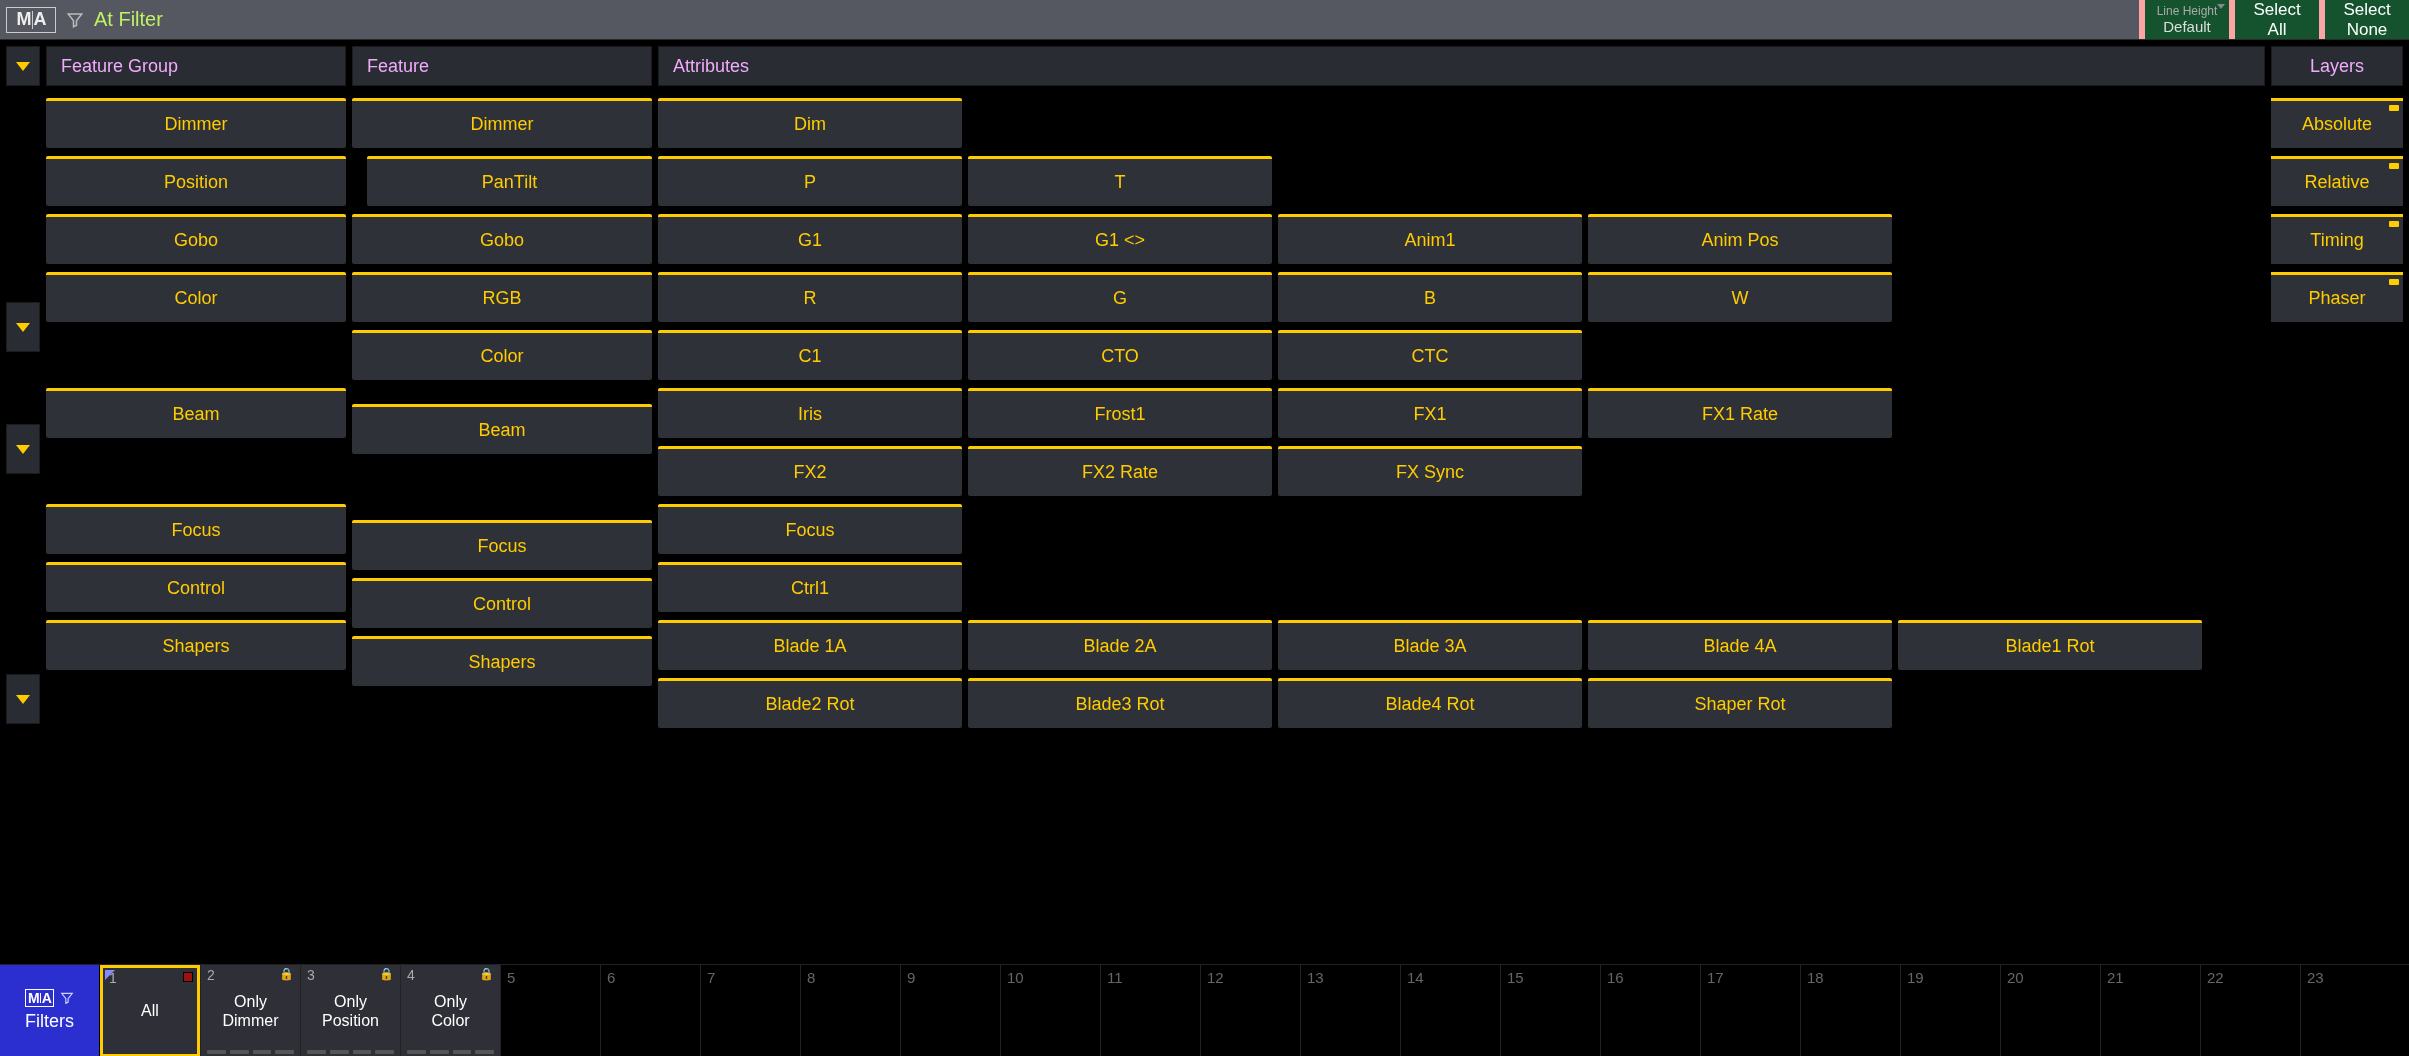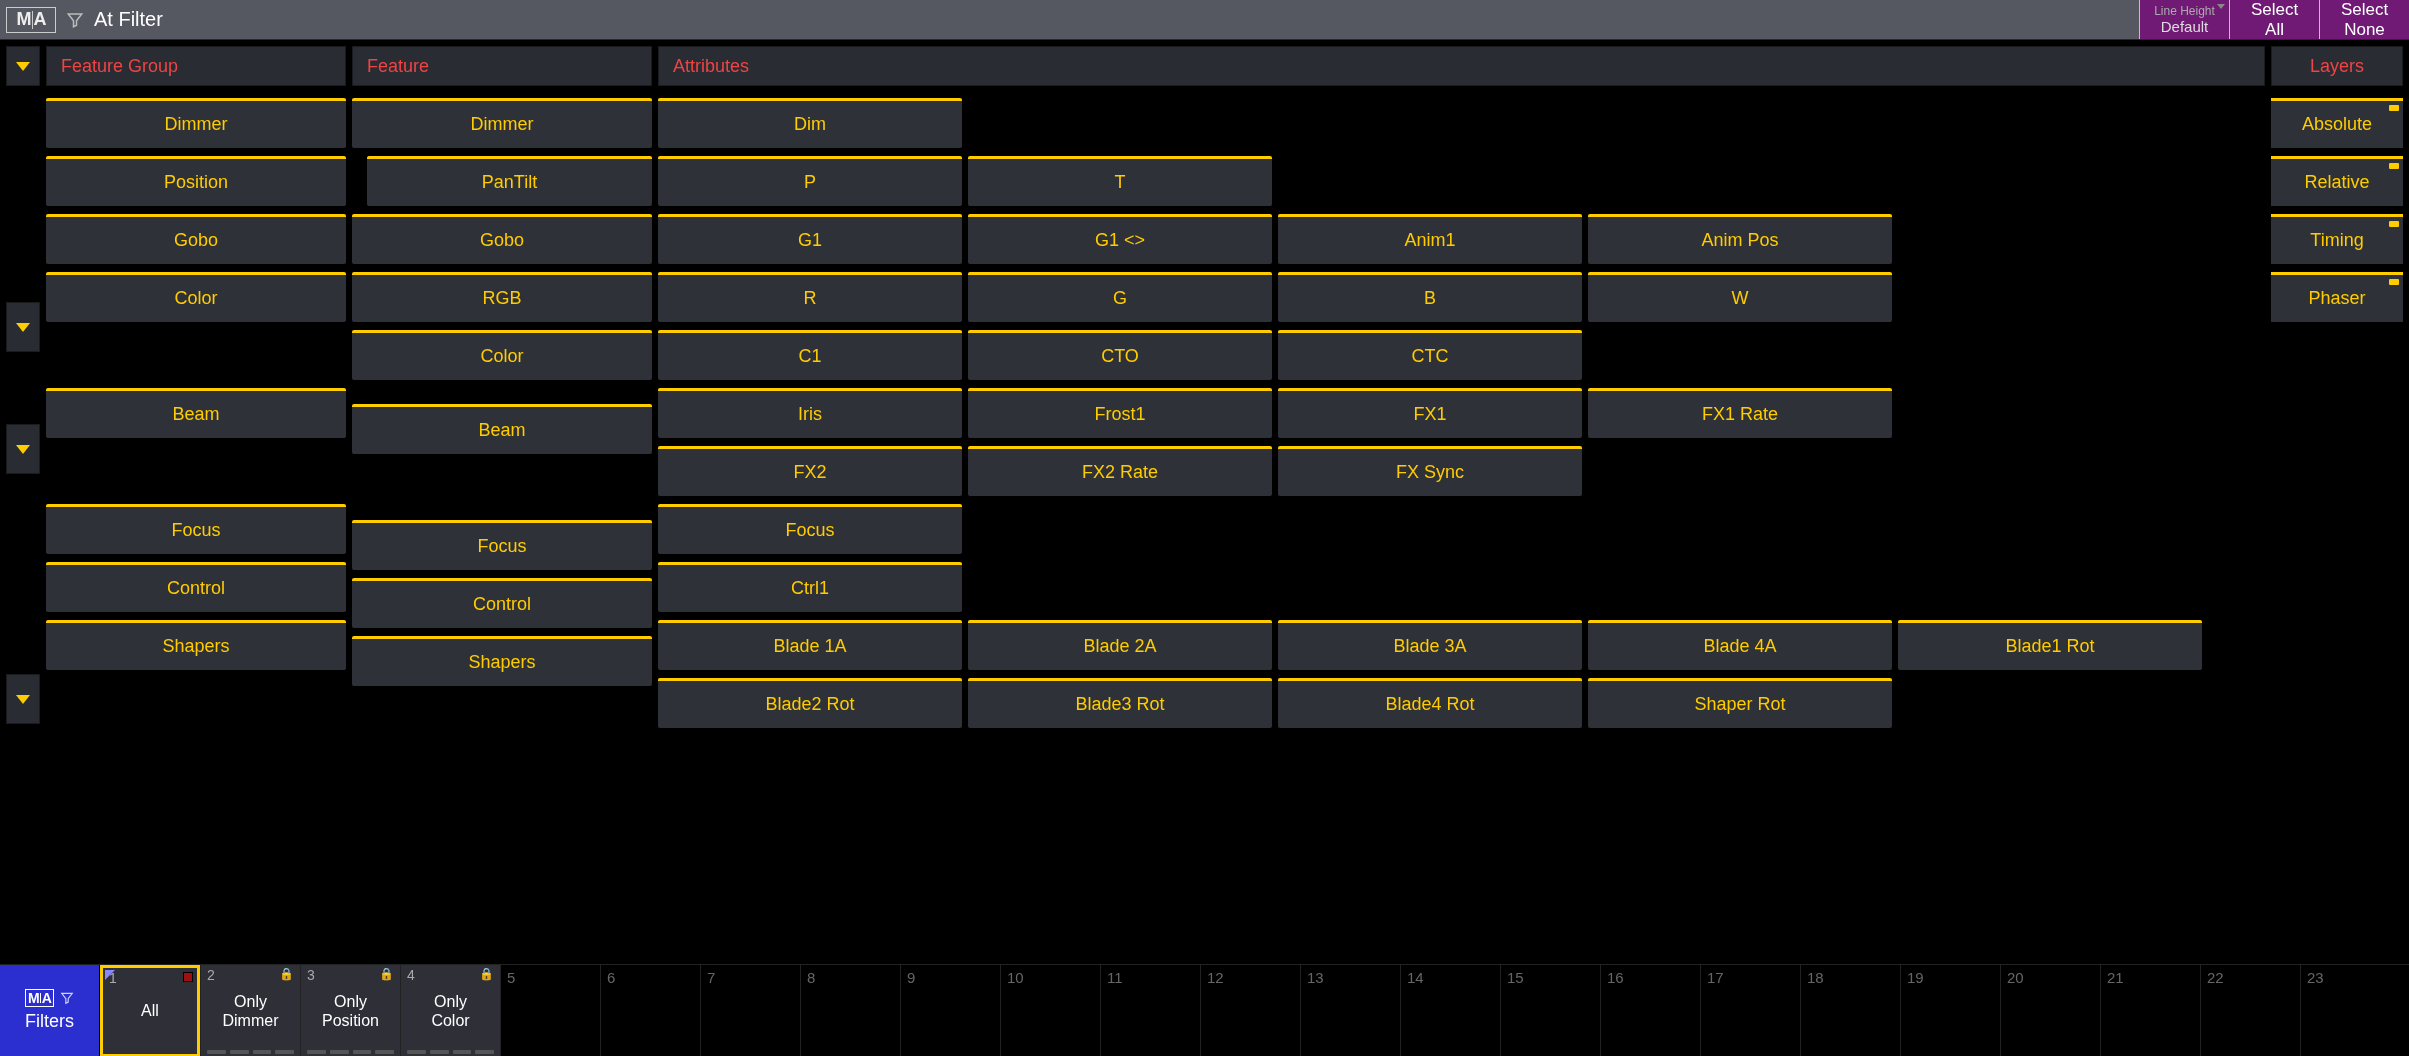--- a/index.html
+++ b/index.html
@@ -40,38 +40,38 @@
     letter-spacing: -1px;
     border: 1px solid #ccc;
     color: #eee;
   }
   .ma-logo span.bar { display:inline-block; width:1px; height:18px; background:#ccc; margin:0 1px;}
   .funnel {
     width: 18px; height: 18px;
     color: #bbb;
   }
   .title-text {
-    color: #ffffff;
+    color: #bef264;
     font-size: 20px;
     font-weight: 500;
   }
   .title-right {
     display: flex;
     align-items: stretch;
   }
   .title-btn {
     width: 90px;
-    border-left: 1px solid #fca5a5;
+    border-left: 6px solid #fca5a5;
     display: flex;
     flex-direction: column;
     align-items: center;
     justify-content: center;
     font-size: 15px;
     color: #fff;
-    background: #701a75;
+    background: #14532d;
     cursor: pointer;
     position: relative;
   }
   .title-btn .line1 { font-size: 13px; color:#ccc; }
   .title-btn .line2 { font-size: 17px; color:#fff; }
   .line-height-btn .line1 { font-size:12px; color:#aaa; }
   .line-height-btn .line2 { font-size:15px; color:#ddd; }
   .tri-down {
     position:absolute;
     top:4px; right:4px;
@@ -123,21 +123,21 @@
   }
   .col.fg { width: 300px; }
   .col.feat { width: 300px; }
   .col.attrs { flex:1; min-width: 0; }
   .col-header {
     height: 40px;
     background: #2a2c33;
     display: flex;
     align-items: center;
     padding: 0 14px;
-    color: #ef4444;
+    color: #f0abfc;
     font-size: 18px;
     border: 1px solid #1a1b1f;
     margin-bottom: 12px;
   }
   .pill {
     height: 50px;
     width: 100%;
     background: #2f3138;
     border-top: 3px solid #ffcc00;
     display: flex;

